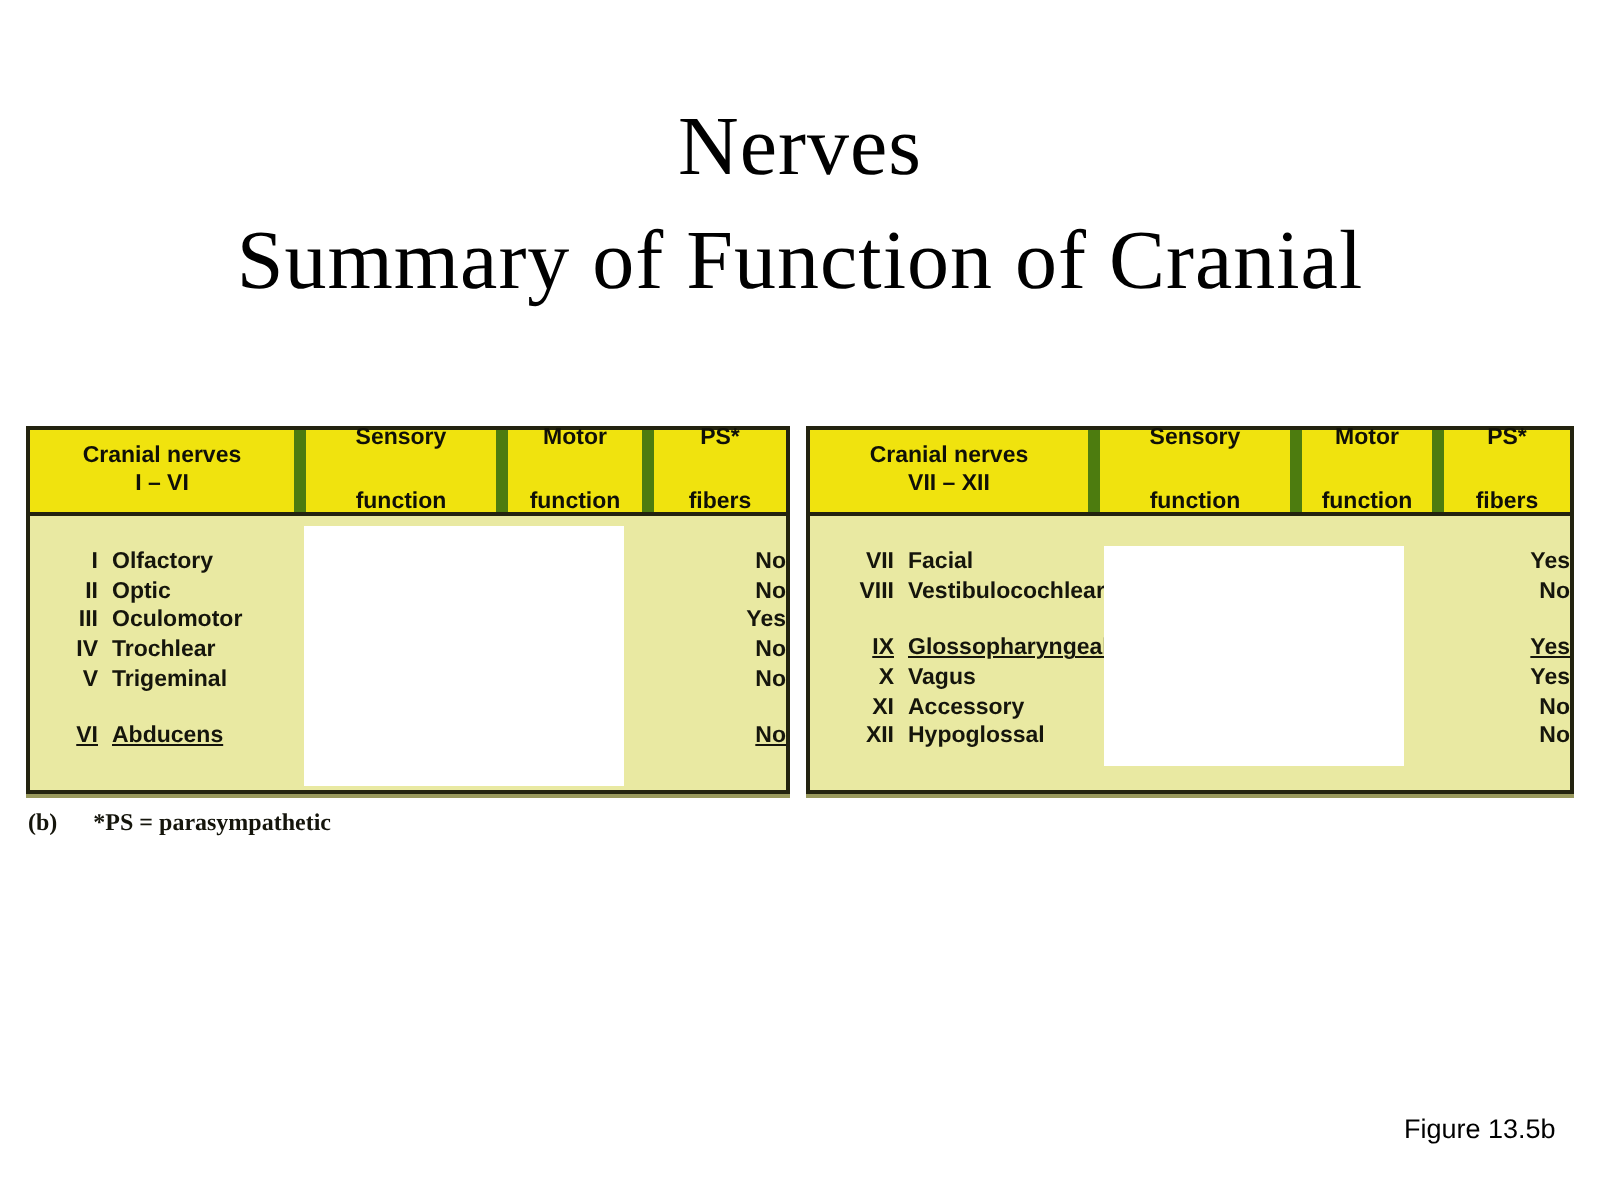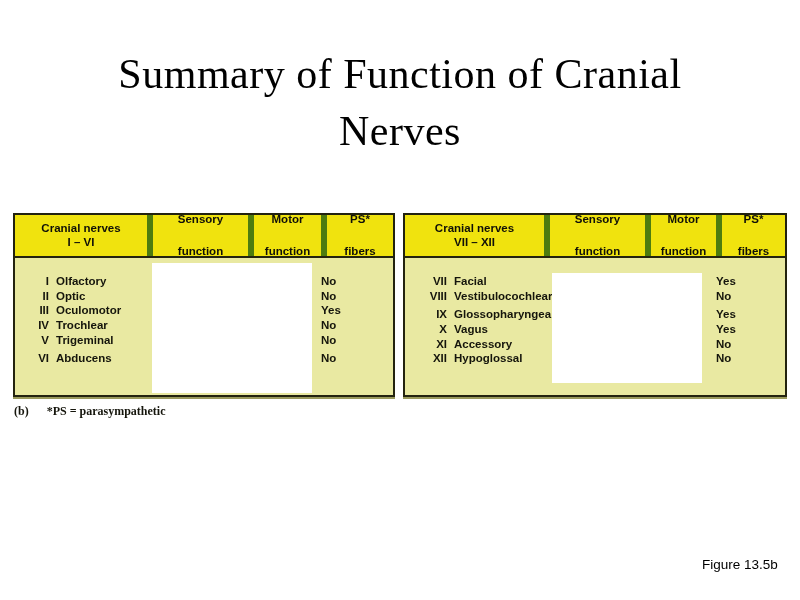--- a/index.html
+++ b/index.html
@@ -63,24 +63,24 @@
   .right .hcell.c3 { width: 71px;  }
   .right .hcell.c4 { width: 69px;  }
 
   .tbody {
     padding-top: 16px;
     font-weight: bold;
     font-size: 11.5px;
     color: #15150c;
   }
   .row { display: flex; height: 14.6px; align-items: center; }
-  .row.gap-before { margin-top: 4px; }
+  .row.gap-before { margin-top: 14px; text-decoration: underline; }
   .row .num  { width: 34px; text-align: right; }
   .row .name { flex: 1; padding-left: 7px; white-space: nowrap; }
-  .row .ps   { width: 72px; text-align: left; }
+  .row .ps   { width: 72px; text-align: right; }
   .right .row .num { width: 42px; }
   .right .row .ps  { width: 69px; }
 
   .blank {
     position: absolute;
     background: #ffffff;
   }
   .left  .blank { left: 137px; top: 48px; width: 160px; height: 130px; }
   .right .blank { left: 147px; top: 58px; width: 150px; height: 110px; }
 
@@ -105,22 +105,22 @@
     font-size: 13.5px;
     color: #000;
   }
 </style>
 </head>
 <body>
 
 <div class="slide">
 
   <div class="title">
+    <div>Nerves</div>
     <div>Summary of Function of Cranial</div>
-    <div>Nerves</div>
   </div>
 
   <div class="cn-table left">
     <div class="thead">
       <div class="hcell c1">
         <div>Cranial nerves</div>
         <div>I – VI</div>
       </div>
       <div class="hcell c2">
         <div>Sensory</div>

